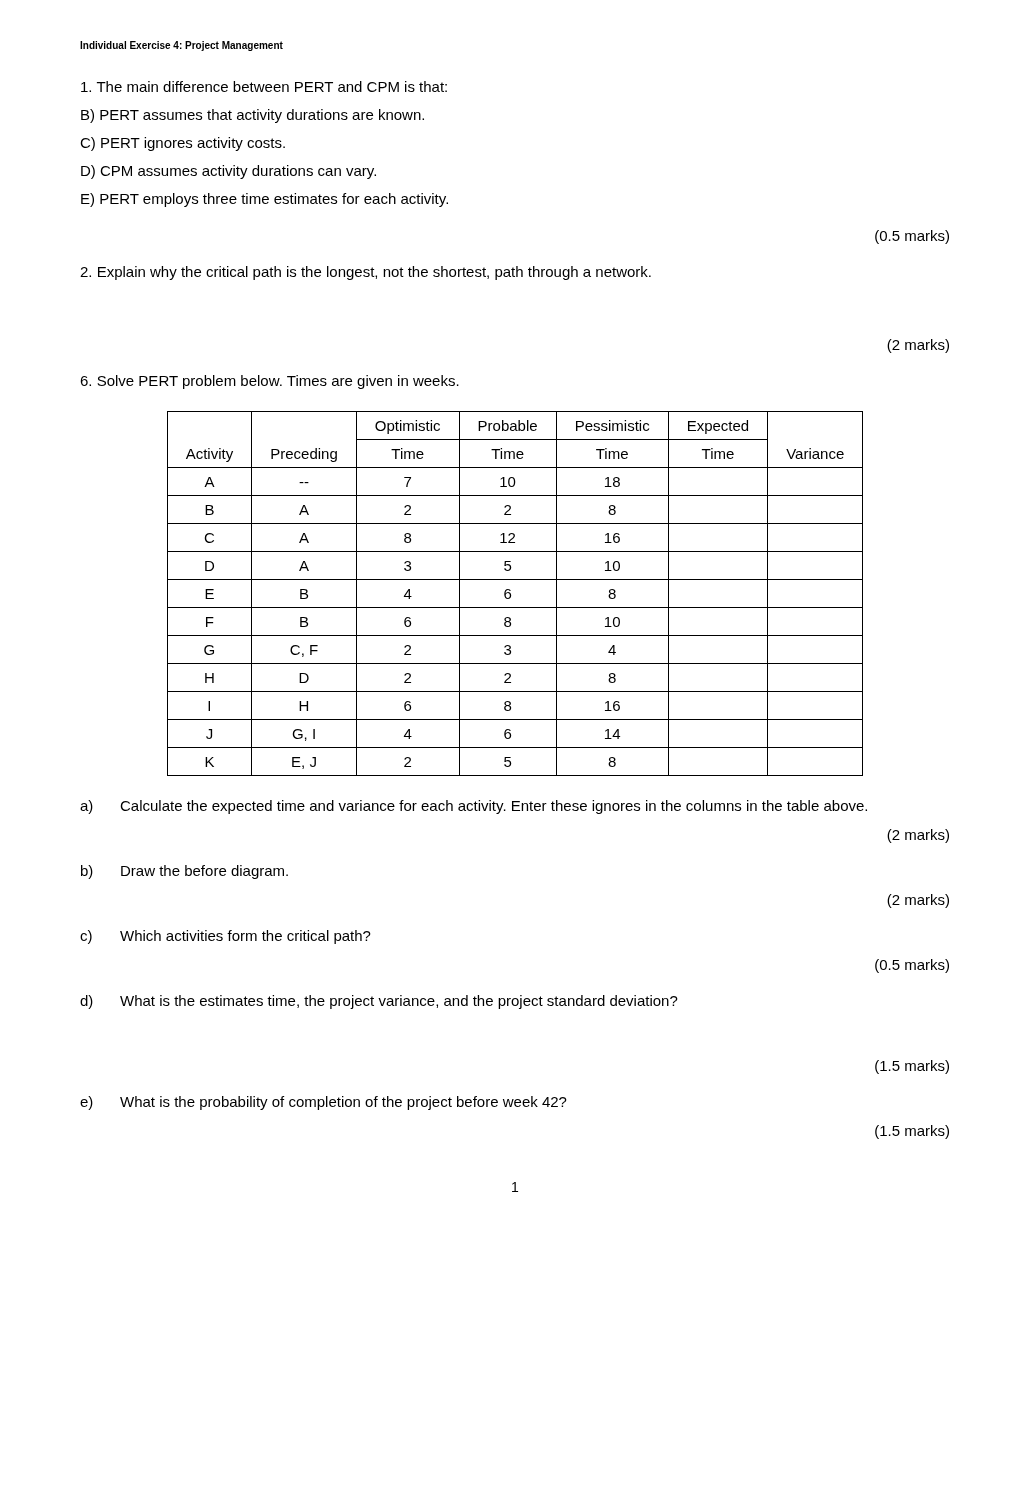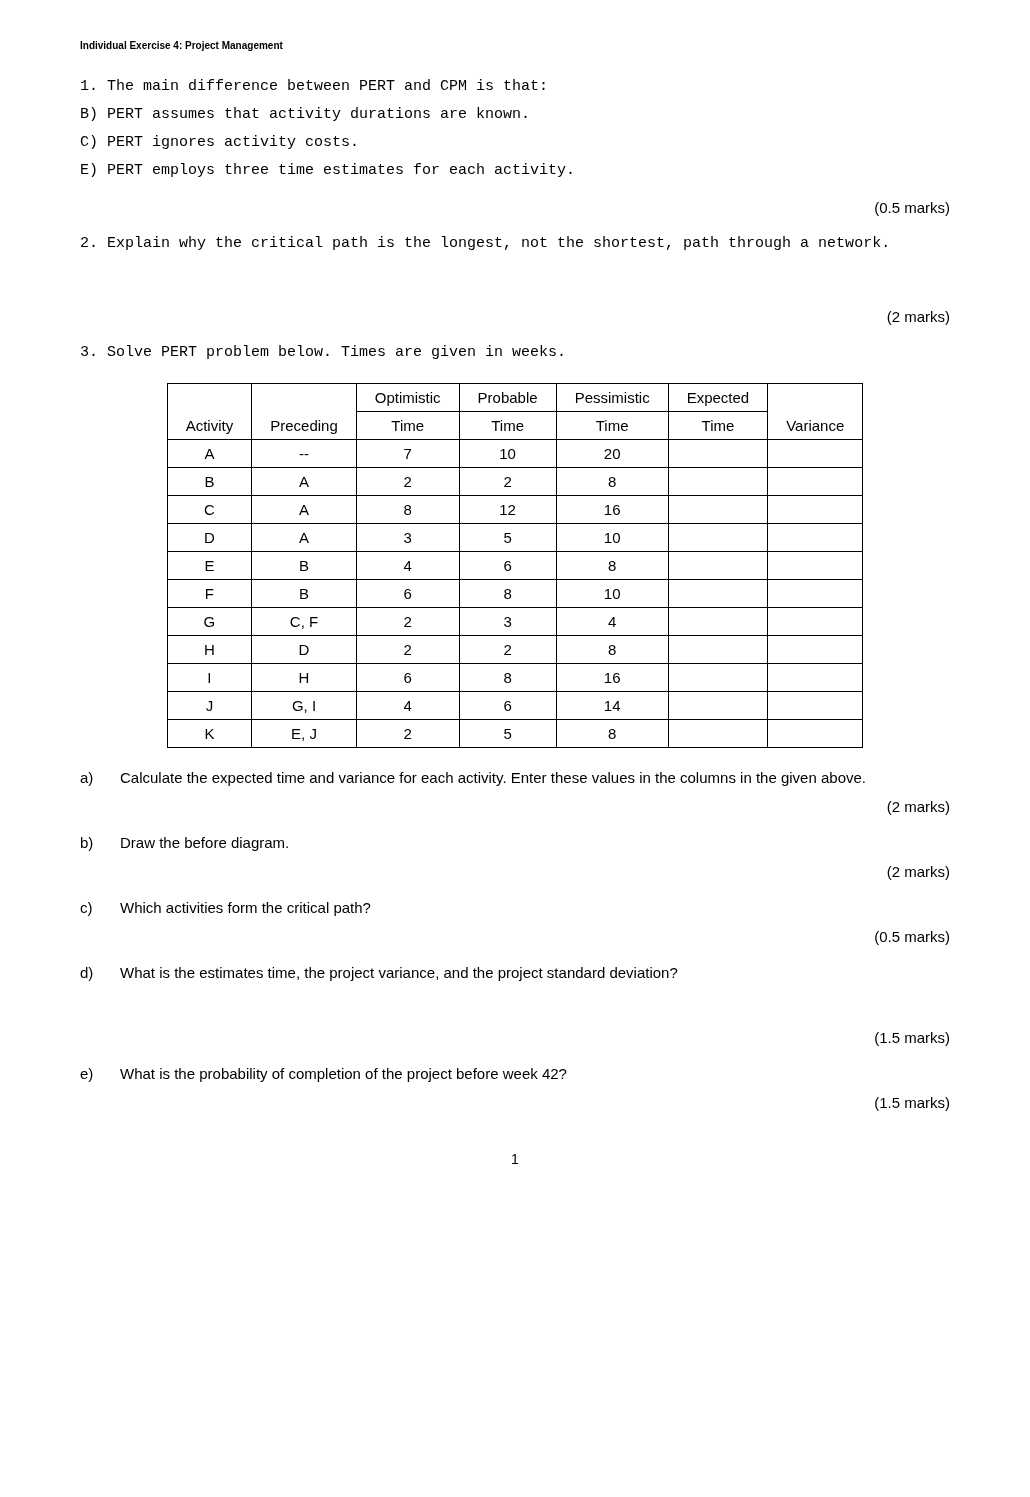--- a/index.html
+++ b/index.html
@@ -24,21 +24,20 @@
       margin-bottom: 24px;
     }
 
     .question-block {
       margin-bottom: 16px;
     }
 
     .question-text {
       margin-bottom: 4px;
       line-height: 1.6;
-      font-family: Liberation Mono, monospace;
     }
 
     .marks {
       text-align: right;
       margin-bottom: 16px;
       font-size: 15px;
     }
 
     .table-wrapper {
       margin: 18px 0 18px 0;
@@ -100,32 +99,33 @@
   </style>
 </head>
 <body>
 
 <div class="page-title">Individual Exercise 4: Project Management</div>
 
 <div class="question-block">
   <div class="question-text">1. The main difference between PERT and CPM is that:</div>
   <div class="question-text">B) PERT assumes that activity durations are known.</div>
   <div class="question-text">C) PERT ignores activity costs.</div>
+  <div class="question-text">D) CPM assumes activity durations can vary.</div>
   <div class="question-text">E) PERT employs three time estimates for each activity.</div>
 </div>
 <div class="marks">(0.5 marks)</div>
 
 <div class="question-block">
   <div class="question-text">2. Explain why the critical path is the longest, not the shortest, path through a network.</div>
 </div>
 <div class="answer-space"></div>
 <div class="marks">(2 marks)</div>
 
 <div class="question-block">
-  <div class="question-text">3. Solve PERT problem below. Times are given in weeks.</div>
+  <div class="question-text">6. Solve PERT problem below. Times are given in weeks.</div>
 
   <div class="table-wrapper">
     <table>
       <thead>
         <tr>
           <th rowspan="2">Activity</th>
           <th rowspan="2">Preceding</th>
           <th>Optimistic</th>
           <th>Probable</th>
           <th>Pessimistic</th>
@@ -138,21 +138,21 @@
           <th>Time</th>
           <th>Time</th>
         </tr>
       </thead>
       <tbody id="pert-tbody">
       <tr>
             <td>A</td>
             <td>--</td>
             <td>7</td>
             <td>10</td>
-            <td>20</td>
+            <td>18</td>
             <td class="empty-col"></td>
             <td class="empty-col"></td>
           </tr>
           <tr>
             <td>B</td>
             <td>A</td>
             <td>2</td>
             <td>2</td>
             <td>8</td>
             <td class="empty-col"></td>
@@ -238,21 +238,21 @@
             <td>8</td>
             <td class="empty-col"></td>
             <td class="empty-col"></td>
           </tr>
         </tbody>
     </table>
   </div>
 
   <div class="sub-question">
     <span class="sub-label">a)</span>
-    <span class="sub-text">Calculate the expected time and variance for each activity. Enter these values in the columns in the given above.</span>
+    <span class="sub-text">Calculate the expected time and variance for each activity. Enter these ignores in the columns in the table above.</span>
   </div>
   <div class="sub-marks">(2 marks)</div>
 
   <div class="sub-question">
     <span class="sub-label">b)</span>
     <span class="sub-text">Draw the before diagram.</span>
   </div>
   <div class="sub-marks">(2 marks)</div>
 
   <div class="sub-question">

